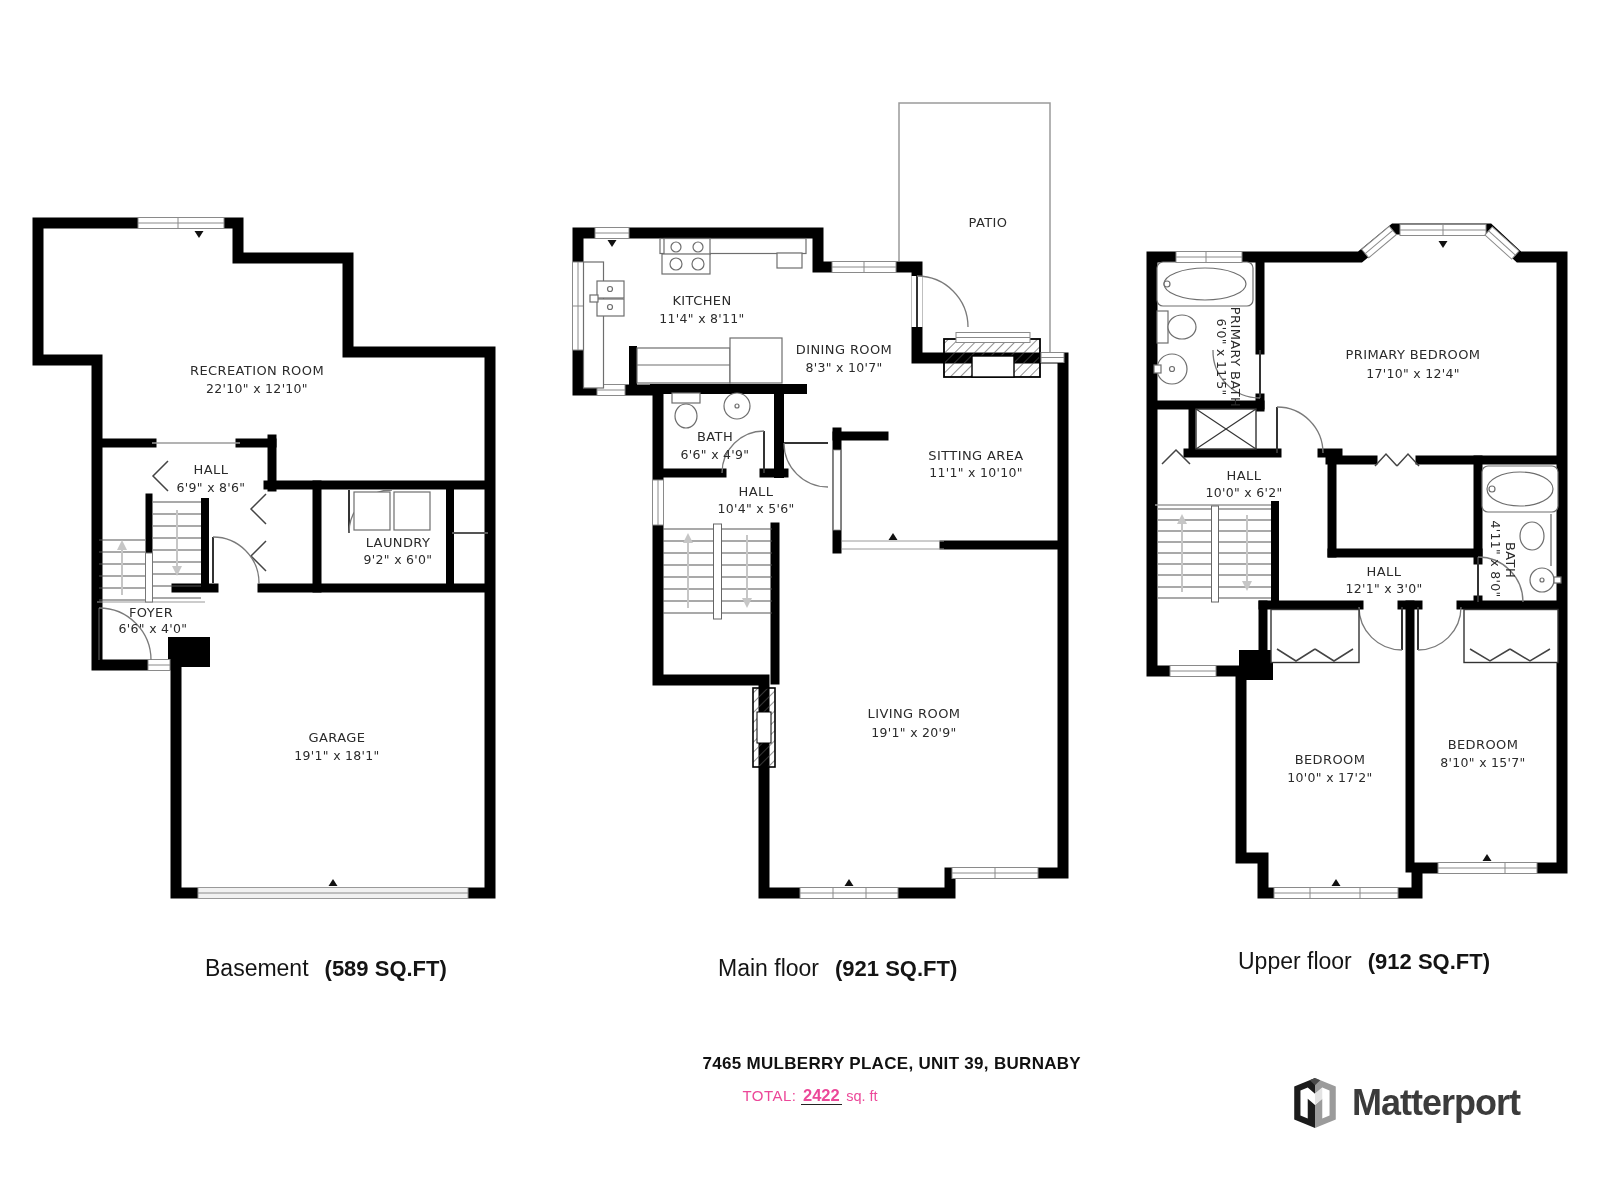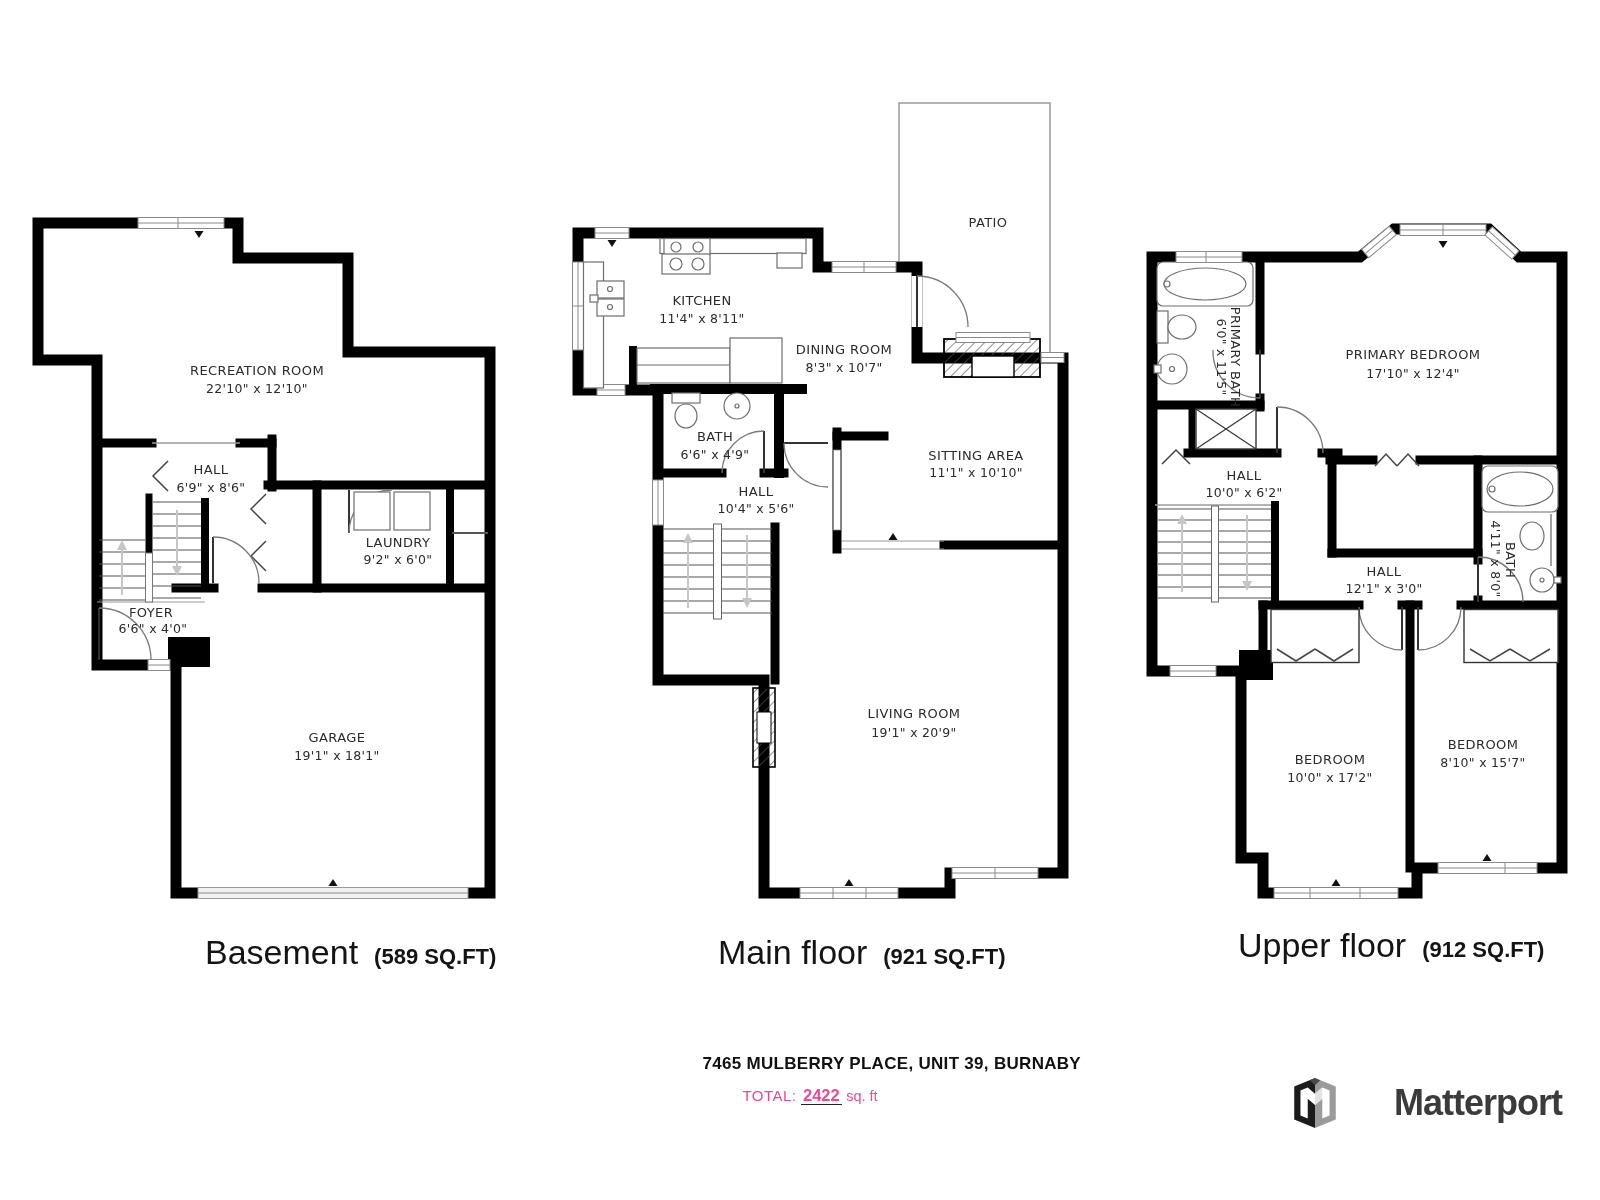--- a/index.html
+++ b/index.html
@@ -19,33 +19,33 @@
   .arc{stroke:#7a7a7a;stroke-width:1.3;fill:none;}
   .win{fill:#fff;stroke:#8a8a8a;stroke-width:1;}
   .winline{stroke:#8a8a8a;stroke-width:1;}
   .chev{stroke:#444;stroke-width:1.5;fill:none;}
   .tick{fill:#111;}
   .rlabel{font-size:13px;fill:#2b2b2b;letter-spacing:.4px;text-anchor:middle;}
   .rdims{font-size:12.5px;fill:#2b2b2b;letter-spacing:.3px;text-anchor:middle;}
   
   .floor-title{position:absolute;display:flex;align-items:baseline;gap:16px;
                font-family:"Liberation Sans",sans-serif;color:#141414;white-space:nowrap;}
-  .floor-title .t{font-size:34px;font-weight:400;}
+  .floor-title .t{font-size:23px;font-weight:400;margin-top:22px;}
   .floor-title .a{font-size:22px;font-weight:700;margin-top:10px;}
   .address{position:absolute;left:481px;top:1054px;width:600px;text-align:right;
            font-family:"Liberation Sans",sans-serif;font-size:17px;font-weight:700;color:#111;letter-spacing:.3px;}
   .total{position:absolute;left:510px;top:1086px;width:600px;text-align:center;
          font-family:"Liberation Sans",sans-serif;color:#ec4899;}
   .total .tl{font-size:15px;letter-spacing:.5px;}
   .total .tv{font-size:16.5px;font-weight:700;border-bottom:1.5px solid #222;padding:0 2px;}
   .total .tu{font-size:14.5px;}
   .disc{position:absolute;left:430px;width:700px;text-align:center;
         font-family:"Liberation Sans",sans-serif;font-size:10.5px;font-weight:700;color:#111;letter-spacing:.1px;}
   .logo{position:absolute;left:1288px;top:1076px;display:flex;align-items:center;gap:10px;}
-  .logo .lt{font-family:"Liberation Sans",sans-serif;font-size:36px;font-weight:700;color:#3b3b3b;letter-spacing:-1px;margin-left:42px;}
+  .logo .lt{font-family:"Liberation Sans",sans-serif;font-size:36px;font-weight:700;color:#3b3b3b;letter-spacing:-1px;}
 </style>
 </head>
 <body>
 
 <div class="stage">
 
   <div class="panel" style="left:25px;top:205px;width:490px;height:700px;">
     <svg width="490" height="700" viewBox="25 205 490 700">
 
       <path class="wf" stroke-width="11" d="M 38,223 H 238 V 258 H 348 V 352 H 490 V 893 H 176 V 665 H 97 V 360 H 38 Z"></path>

